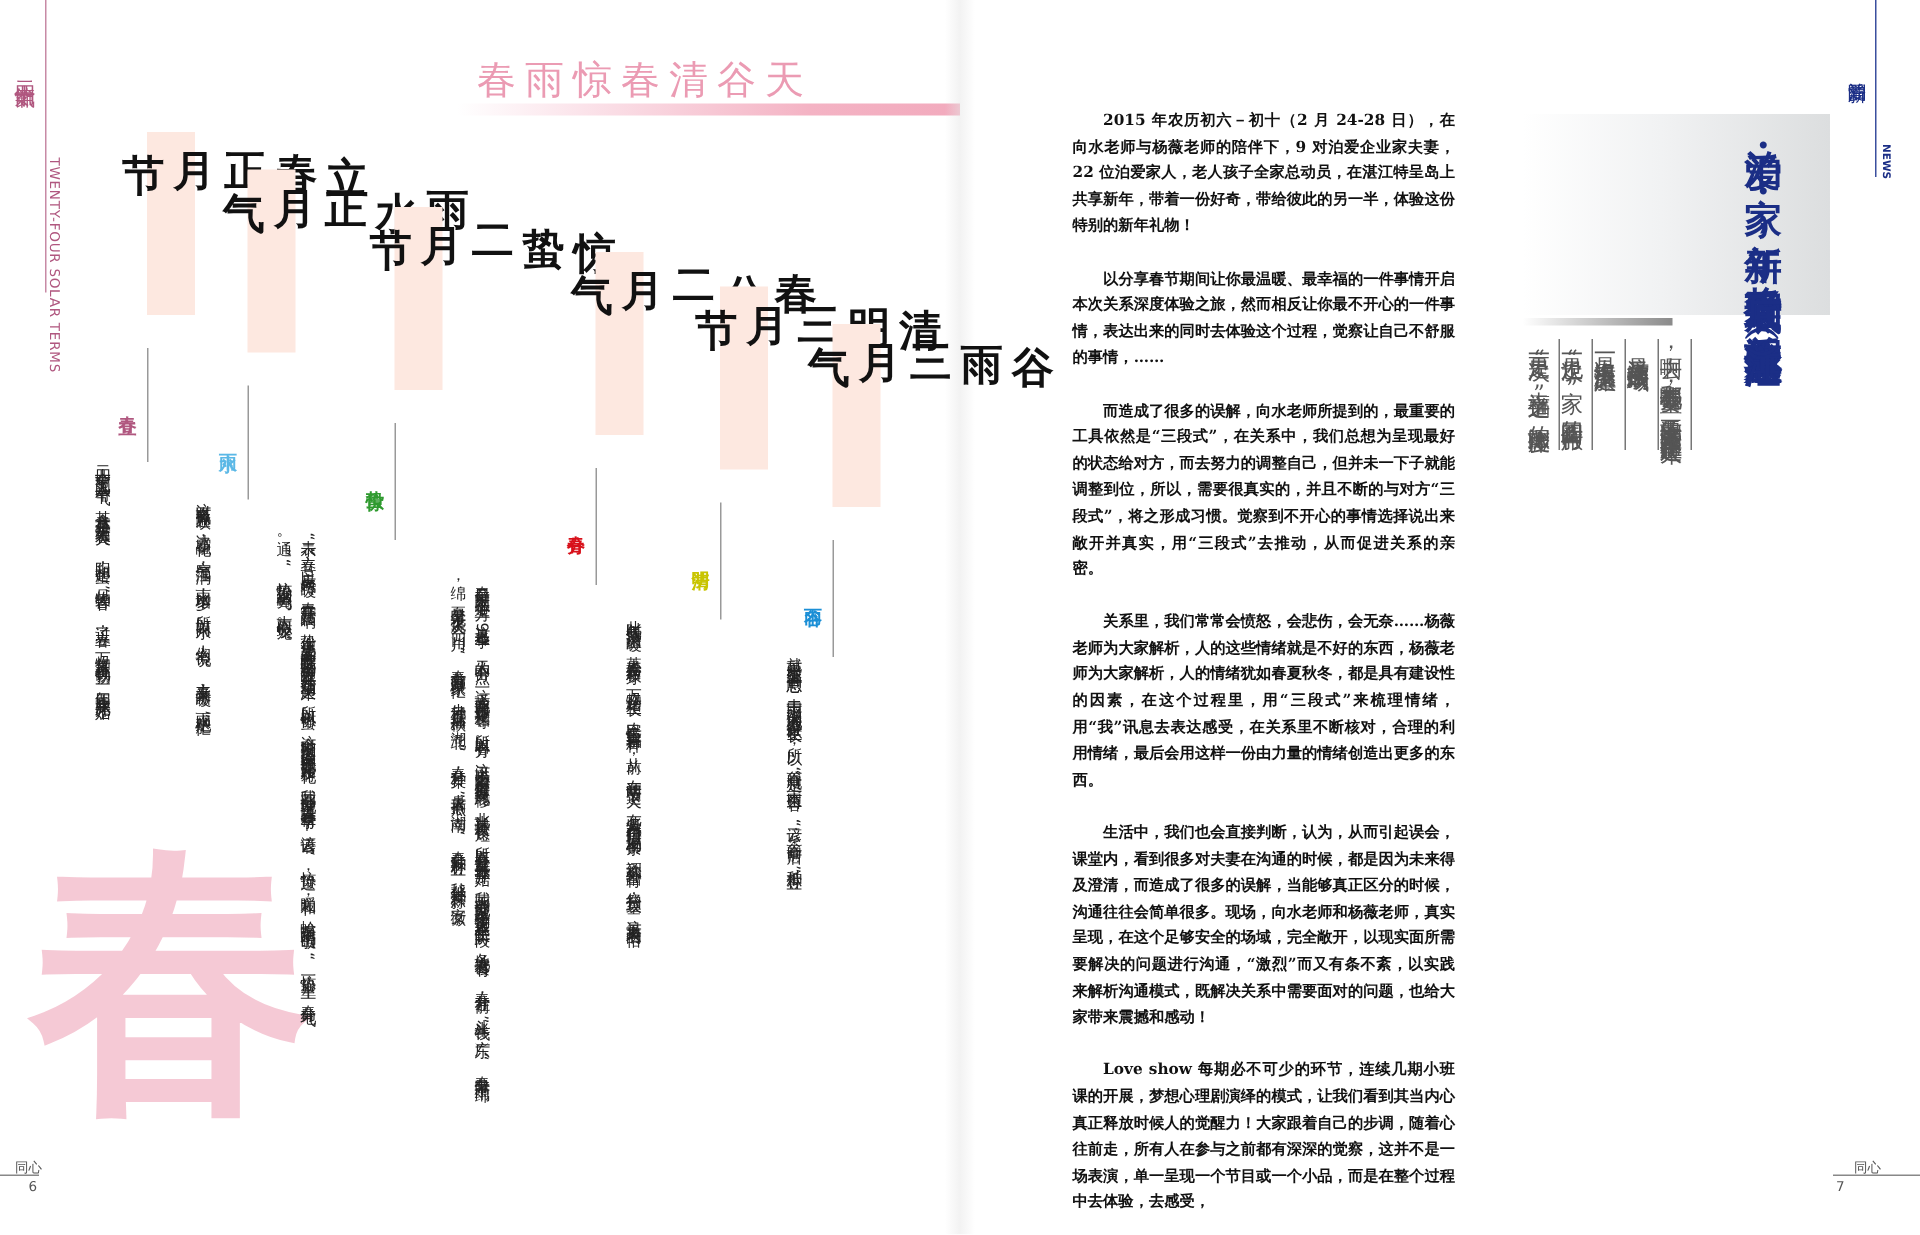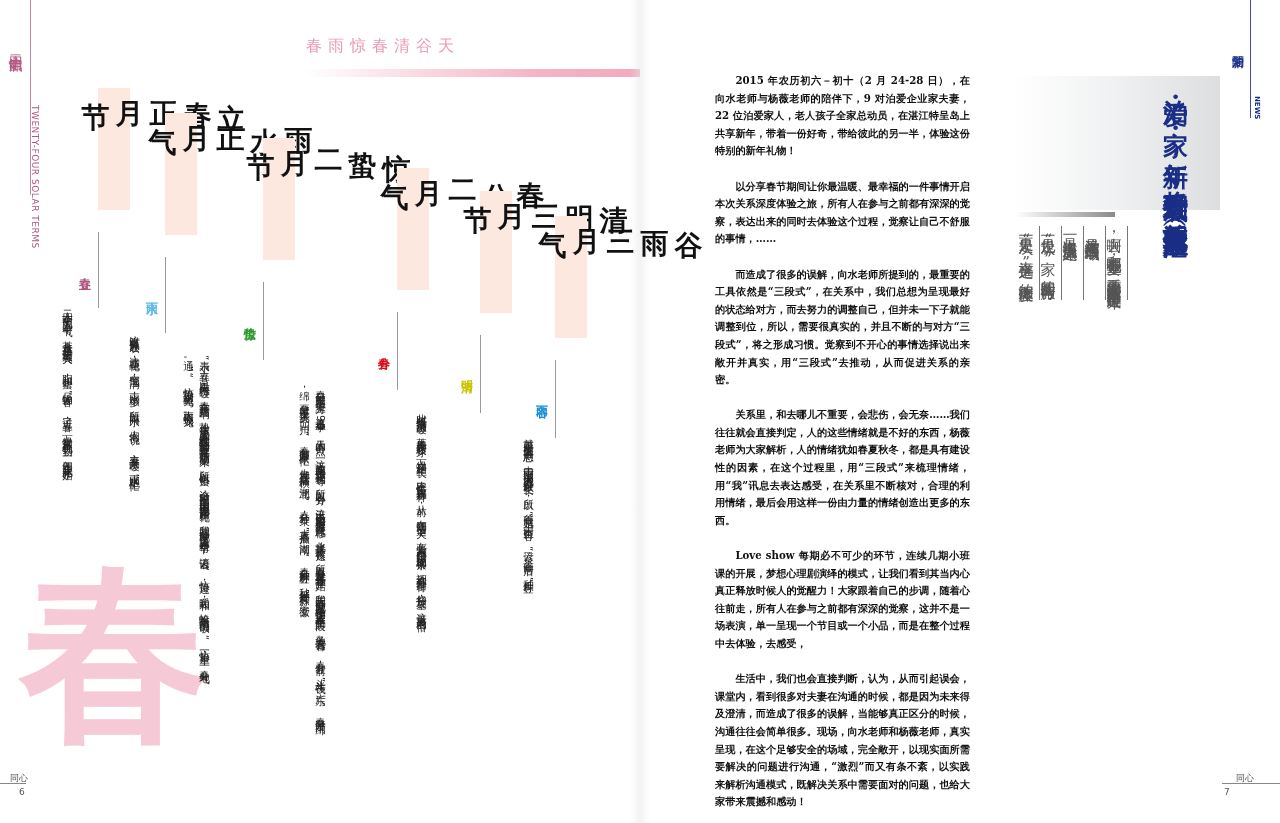--- a/index.html
+++ b/index.html
@@ -16,21 +16,21 @@
 
   .vr { writing-mode: vertical-rl; text-orientation: upright; }
 
   
   .section-cn { position: absolute; left: 8px; top: 44px; font-family: "DejaVu Sans", sans-serif;
     font-size: 14px; color: #b0577f; letter-spacing: 1px; line-height: 16px; }
   .section-line { position: absolute; left: 30px; top: 0; width: 1px; height: 195px; background: #c78aa5; }
   .section-en { position: absolute; left: 30px; top: 105px; font-family: "DejaVu Sans", sans-serif;
     font-size: 9px; color: #b0577f; writing-mode: vertical-rl; letter-spacing: 0.5px; }
 
-  .poem { position: absolute; left: 306px; top: 36px; font-size: 16px; color: #eb9bb3;
+  .poem { position: absolute; left: 318px; top: 36px; font-size: 26px; color: #eb9bb3;
     letter-spacing: 6px; font-family: "DejaVu Serif", serif; z-index: 2; }
   .poem-bar { position: absolute; left: 305px; top: 69px; width: 335px; height: 8px;
     background: linear-gradient(to right, #ffffff 0%, #fbe3ea 25%, #f4b3c4 70%, #f2aabd 100%); }
 
   
   .big-chun { position: absolute; left: 20px; top: 560px; font-size: 190px; color: #f4c4d1;
     font-family: "DejaVu Sans", sans-serif; font-weight: bold; line-height: 1; z-index: 0; opacity: 0.9; }
 
   
   .term { position: absolute; z-index: 1; }
@@ -132,25 +132,25 @@
   <div class="folio-line" style="left:0;top:783px;width:26px;"></div>
   <div class="folio" style="left:10px;top:772px;">同心</div>
   <div class="folio" style="left:19px;top:787px;">6</div>
 </div>
 
 <div class="spine"></div>
 
 <div class="page page-right">
   <div class="article">
     <p>2015 年农历初六－初十（2 月 24-28 日），在向水老师与杨薇老师的陪伴下，9 对泊爱企业家夫妻，22 位泊爱家人，老人孩子全家总动员，在湛江特呈岛上共享新年，带着一份好奇，带给彼此的另一半，体验这份特别的新年礼物！</p>
-    <p>以分享春节期间让你最温暖、最幸福的一件事情开启本次关系深度体验之旅，所有人在参与之前都有深深的觉察，表达出来的同时去体验这个过程，觉察让自己不舒服的事情，……</p>
+    <p>以分享春节期间让你最温暖、最幸福的一件事情开启本次关系深度体验之旅，然而相反让你最不开心的一件事情，表达出来的同时去体验这个过程，觉察让自己不舒服的事情，……</p>
     <p>而造成了很多的误解，向水老师所提到的，最重要的工具依然是“三段式”，在关系中，我们总想为呈现最好的状态给对方，而去努力的调整自己，但并未一下子就能调整到位，所以，需要很真实的，并且不断的与对方“三段式”，将之形成习惯。觉察到不开心的事情选择说出来敞开并真实，用“三段式”去推动，从而促进关系的亲密。</p>
-    <p>关系里，和去哪儿不重要，会悲伤，会无奈……我们往往就会直接判定，人的这些情绪就是不好的东西，杨薇老师为大家解析，人的情绪犹如春夏秋冬，都是具有建设性的因素，在这个过程里，用“三段式”来梳理情绪，用“我”讯息去表达感受，在关系里不断核对，合理的利用情绪，最后会用这样一份由力量的情绪创造出更多的东西。</p>
+    <p>关系里，我们常常会愤怒，会悲伤，会无奈……杨薇老师为大家解析，人的这些情绪就是不好的东西，杨薇老师为大家解析，人的情绪犹如春夏秋冬，都是具有建设性的因素，在这个过程里，用“三段式”来梳理情绪，用“我”讯息去表达感受，在关系里不断核对，合理的利用情绪，最后会用这样一份由力量的情绪创造出更多的东西。</p>
+    <p>生活中，我们也会直接判断，认为，从而引起误会，课堂内，看到很多对夫妻在沟通的时候，都是因为未来得及澄清，而造成了很多的误解，当能够真正区分的时候，沟通往往会简单很多。现场，向水老师和杨薇老师，真实呈现，在这个足够安全的场域，完全敞开，以现实面所需要解决的问题进行沟通，“激烈”而又有条不紊，以实践来解析沟通模式，既解决关系中需要面对的问题，也给大家带来震撼和感动！</p>
     <p>Love show 每期必不可少的环节，连续几期小班课的开展，梦想心理剧演绎的模式，让我们看到其当内心真正释放时候人的觉醒力！大家跟着自己的步调，随着心往前走，所有人在参与之前都有深深的觉察，这并不是一场表演，单一呈现一个节目或一个小品，而是在整个过程中去体验，去感受，</p>
-    <p>生活中，我们也会直接判断，认为，从而引起误会，课堂内，看到很多对夫妻在沟通的时候，都是因为未来得及澄清，而造成了很多的误解，当能够真正区分的时候，沟通往往会简单很多。现场，向水老师和杨薇老师，真实呈现，在这个足够安全的场域，完全敞开，以现实面所需要解决的问题进行沟通，“激烈”而又有条不紊，以实践来解析沟通模式，既解决关系中需要面对的问题，也给大家带来震撼和感动！</p>
   </div>
 
   <div class="title-bg"></div>
   <div class="title-bar2"></div>
   <div class="headline">泊爱·家·新年，将爱进行到底，关系深度体验之旅（湛江）</div>
 
   <div class="verses">
     <div class="verse">去啊，和去哪儿不重要，重要的这次泊爱家人在湛江一起过大年！</div>
     <div class="verse">这是爱与连接的场域；</div>
     <div class="verse">是一次浪漫重温之旅；</div>

